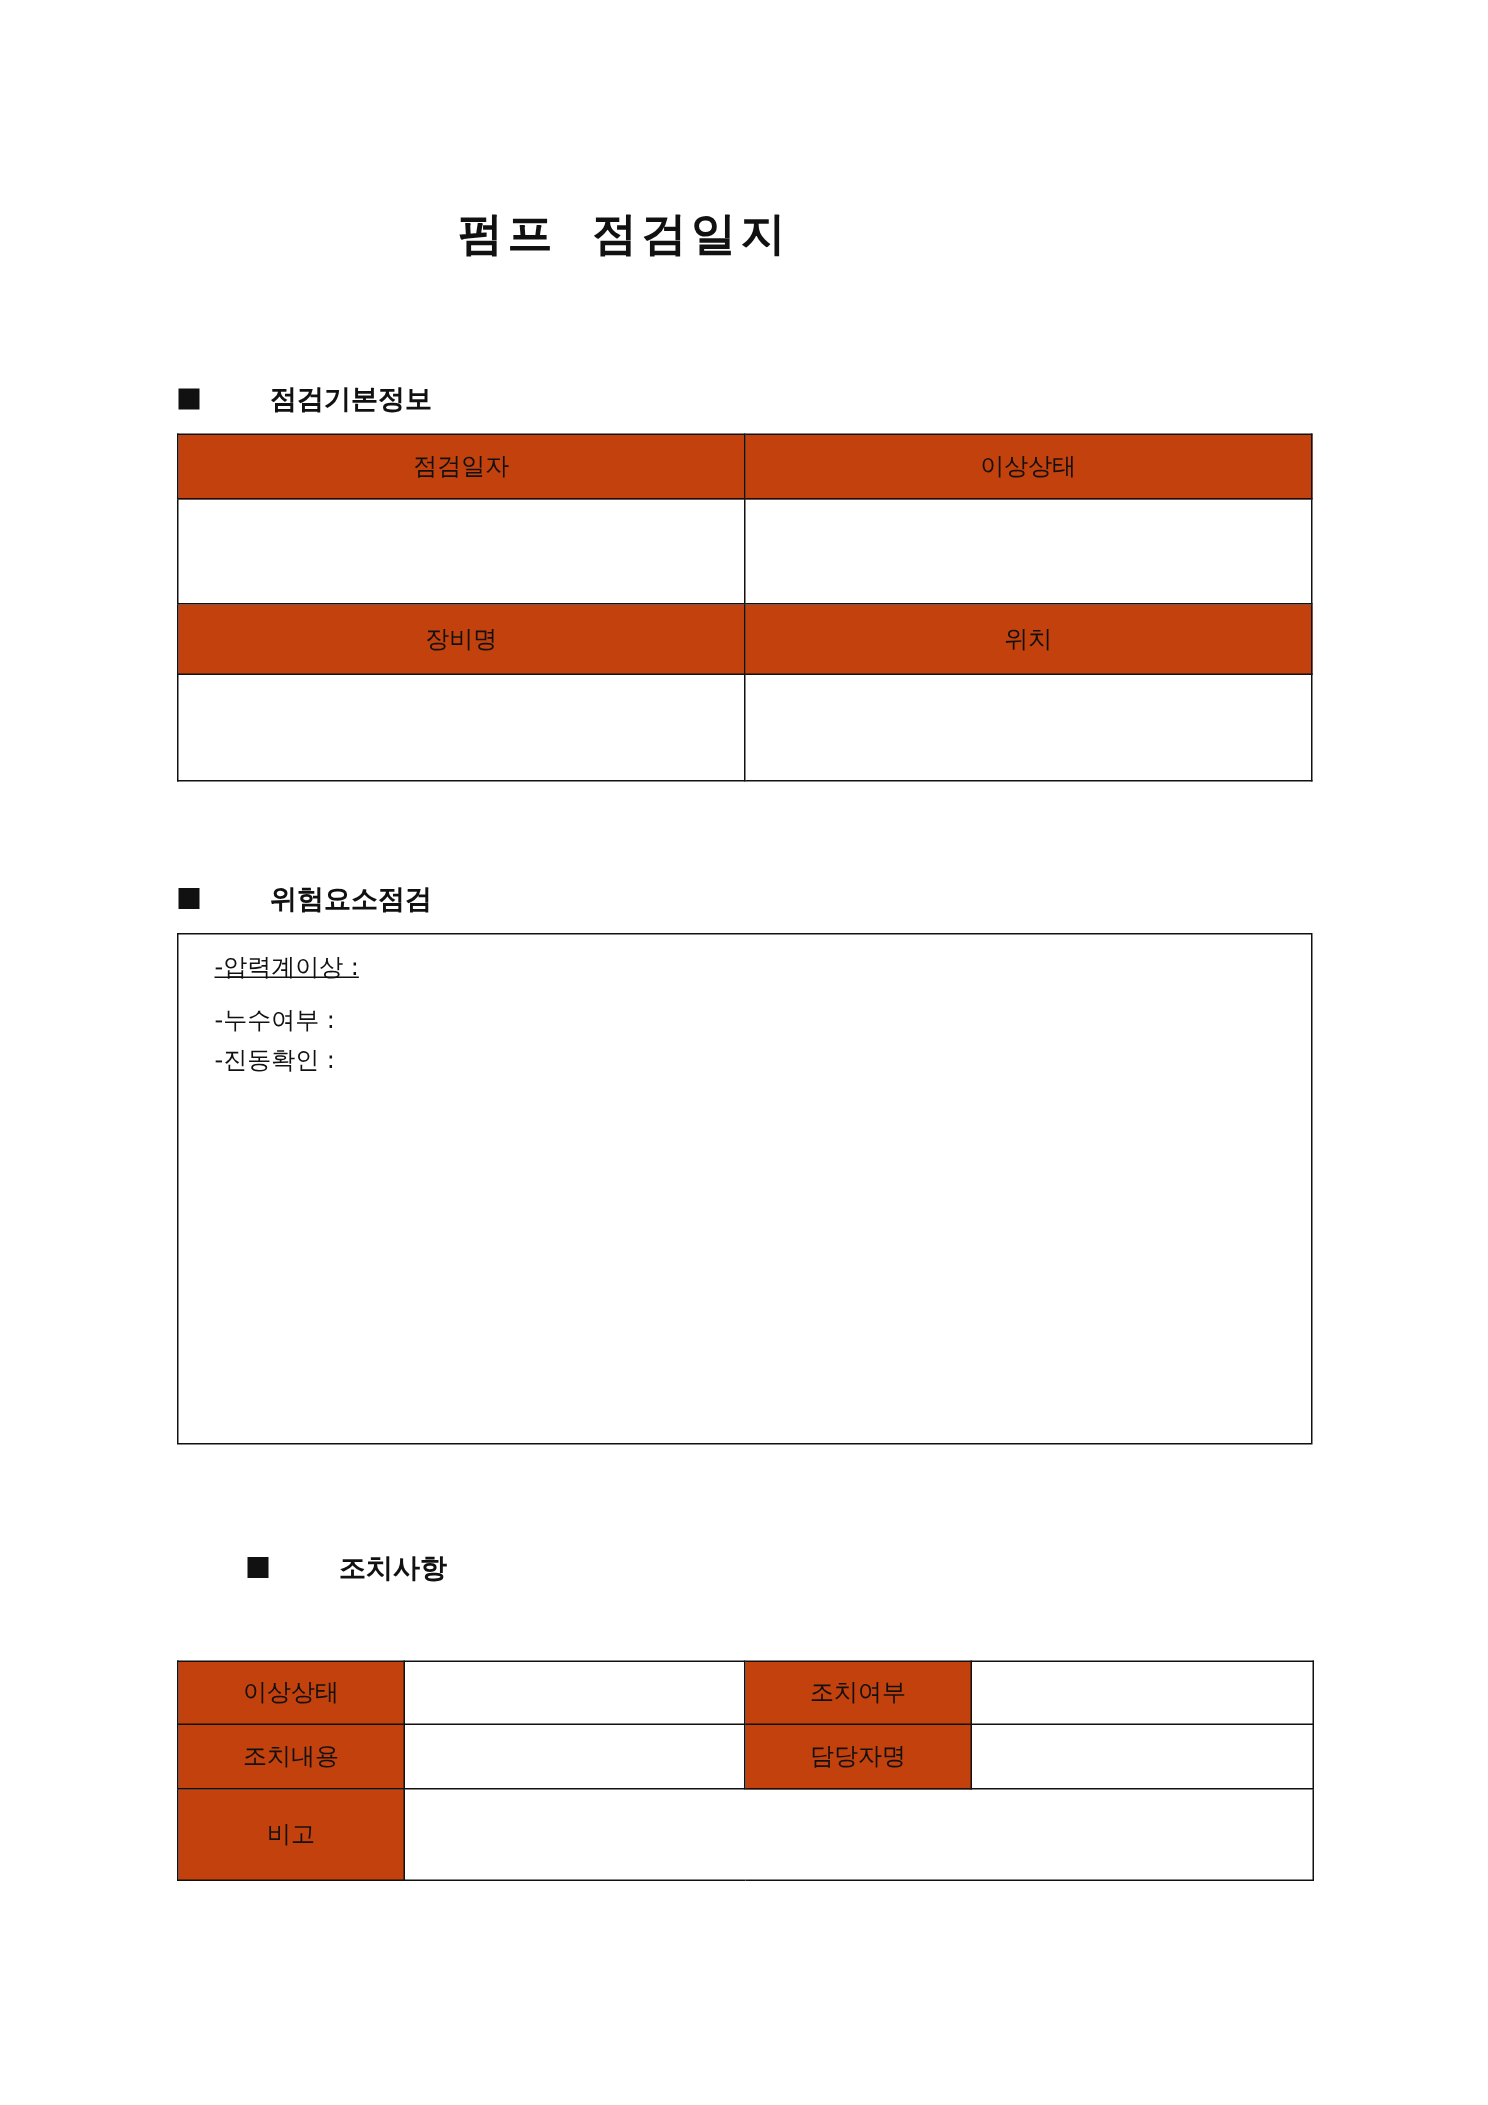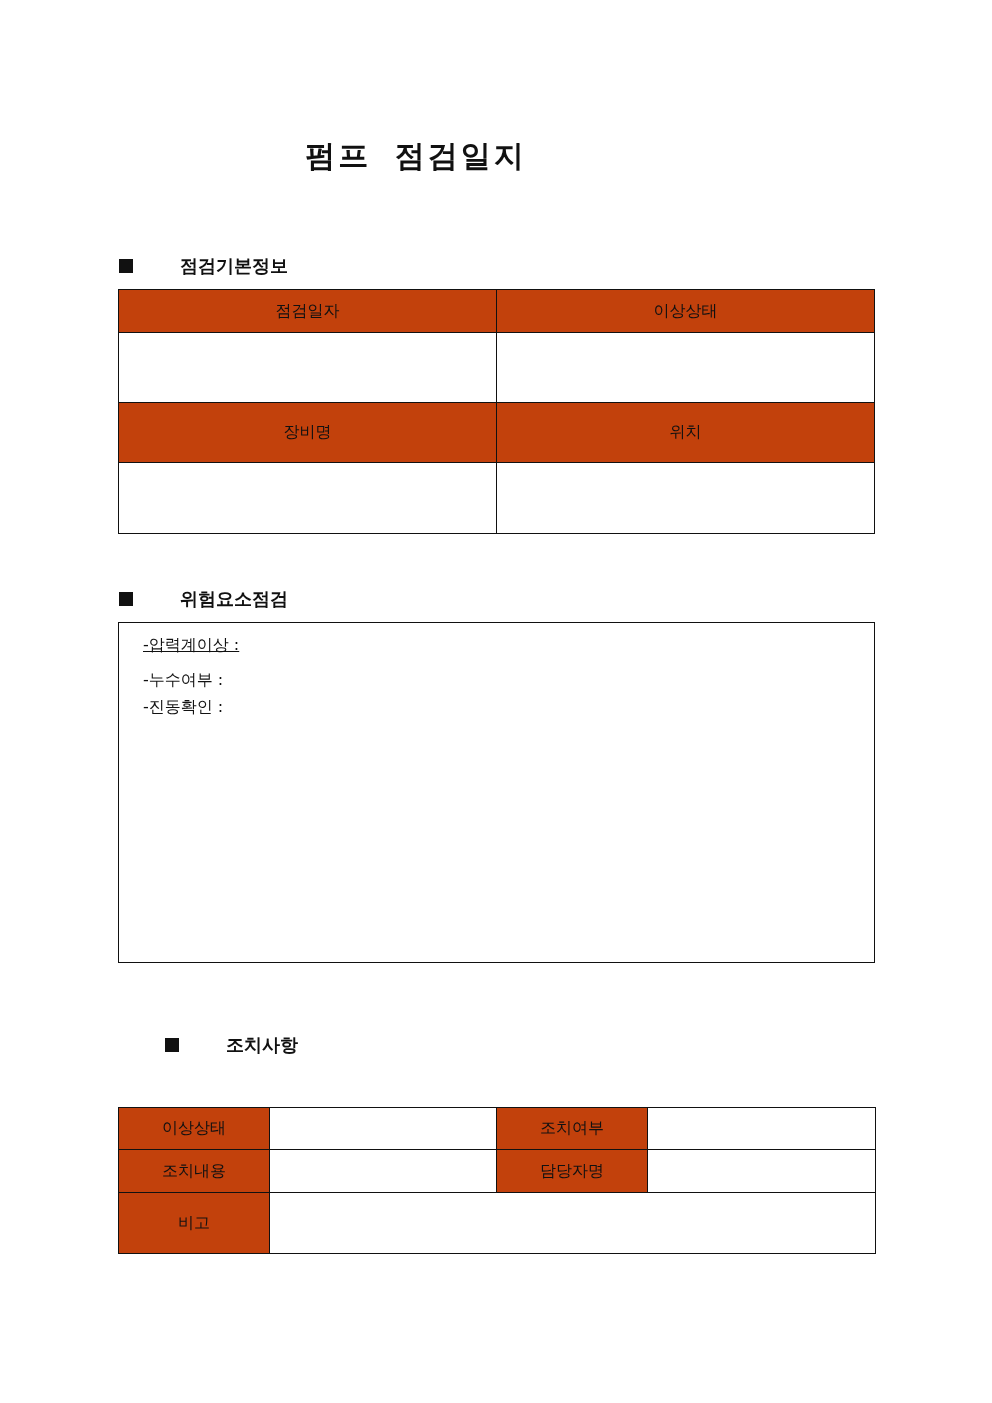--- a/index.html
+++ b/index.html
@@ -26,21 +26,21 @@
 <table class="grid" style="top:289px;">
   <tbody>
       <tr style="height:43px;">
     <td class="hd">점검일자</td>
     <td class="hd">이상상태</td>
   </tr>
   <tr style="height:70px;">
     <td></td>
     <td></td>
   </tr>
-  <tr style="height:60px;">
+  <tr style="height:47px;">
     <td class="hd">장비명</td>
     <td class="hd">위치</td>
   </tr>
   <tr style="height:71px;">
     <td></td>
     <td></td>
   </tr>
 </tbody>
   </table>
 

